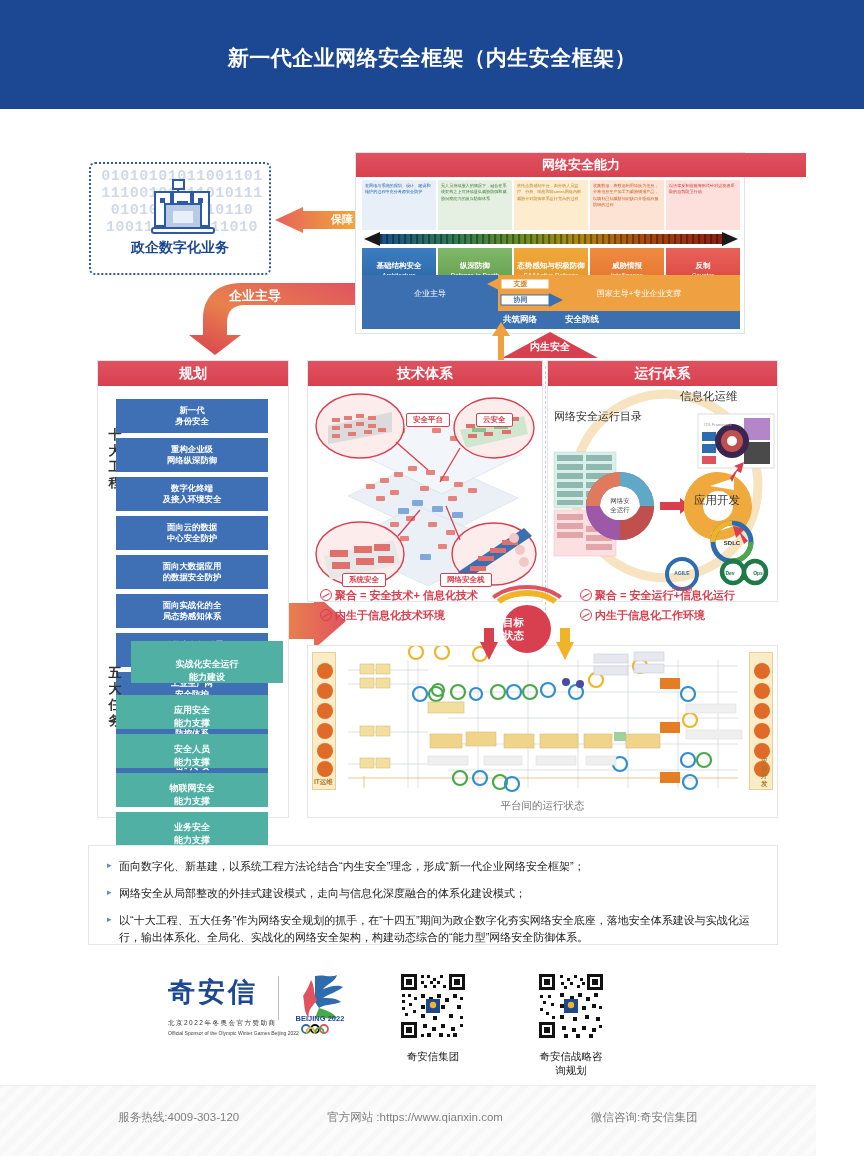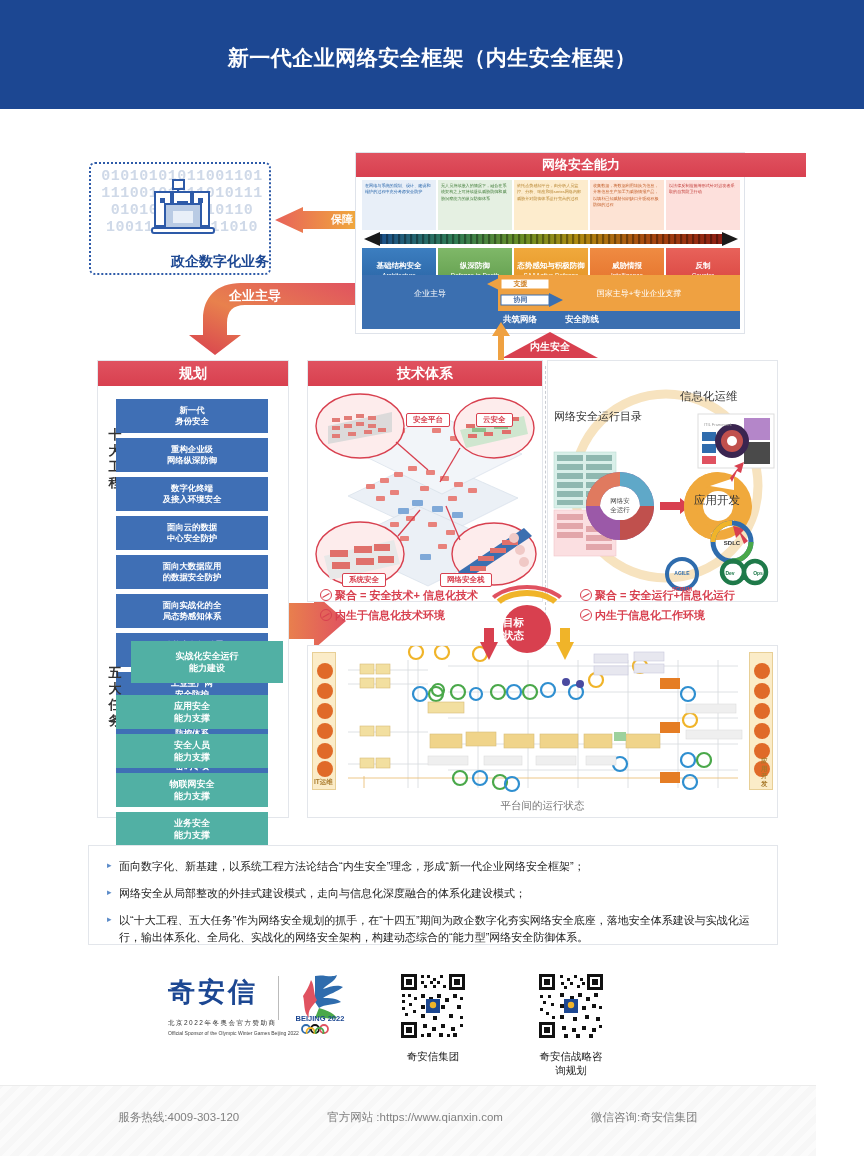--- a/index.html
+++ b/index.html
@@ -31,21 +31,21 @@
     background: #fff; overflow: hidden;
   }
   .dbiz .bits {
     position: absolute; left: 0; top: 4px; width: 182px;
     color: #cfd9e8; font-size: 15px; font-weight: bold;
     line-height: 17px; letter-spacing: .5px; text-align: center;
     font-family: "Liberation Mono", "DejaVu Sans Mono", monospace;
   }
   .dbiz .svr { position: absolute; left: 56px; top: 14px; }
   .dbiz .dlabel {
-    position: absolute; left: 0; right: 0; bottom: 2px; text-align: right;
+    position: absolute; left: 0; right: 0; bottom: 16px; text-align: center;
     font-size: 14px; font-weight: bold; color: #1c4792;
   }
 
   
   .arrow-guarantee {
     position: absolute; left: 275px; top: 207px; width: 82px; height: 26px;
   }
   .arrow-guarantee .lbl {
     position: absolute; right: 4px; top: 5px; color: #fff;
     font-size: 11px; font-weight: bold;
@@ -171,21 +171,21 @@
   .cellbox {
     height: 34px; background: #3f6fb5; color: #fff;
     font-size: 8.4px; line-height: 11.5px; font-weight: bold;
     display: flex; align-items: center; justify-content: center; text-align: center;
     padding: 0 2px;
   }
   .cellbox.small { font-size: 7.6px; }
   .five-wrap { position: absolute; left: 0; top: 280px; width: 192px; }
   .taskbox {
     background: #51b0a4; color: #fff; font-size: 9px; line-height: 12.5px;
-    font-weight: bold; display: flex; align-items: center;
+    font-weight: bold; display: flex; align-items: flex-end;
     justify-content: center; text-align: center; height: 38px;
   }
   .taskbox.wide { width: 152px; margin-left: 33px; height: 42px; }
   .grid2.five { top: 334px; }
   .grid2.five .taskbox { height: 34px; }
 
   
   .techpanel {
     position: absolute; left: 307px; top: 360px; width: 236px; height: 242px;
     background: #fff; border: 1px solid #e3e6eb;
@@ -654,20 +654,21 @@
 </div>
 
 <div class="agg" style="left:320px; top:588px;">
   <span class="ic"></span><span>聚合 = 安全技术+ 信息化技术</span>
 </div>
 <div class="agg" style="left:320px; top:608px;">
   <span class="ic"></span><span>内生于信息化技术环境</span>
 </div>
 
 <div class="runpanel">
+  <div class="panel-head">运行体系</div>
   <div class="iso">
     <svg width="231" height="215" viewBox="0 0 231 215">
 
       <circle cx="118" cy="100" r="92" fill="none" stroke="#f7e3bf" stroke-width="9"></circle>
 
       <g>
         <rect x="6" y="66" width="62" height="56" fill="#d9efe9" stroke="#bcdcd4" stroke-width=".6"></rect>
         <rect x="6" y="124" width="62" height="46" fill="#fbdfe1" stroke="#f0c5c8" stroke-width=".6"></rect>
         <g fill="#8fb8b0">
           <rect x="9" y="69" width="26" height="6"></rect>

